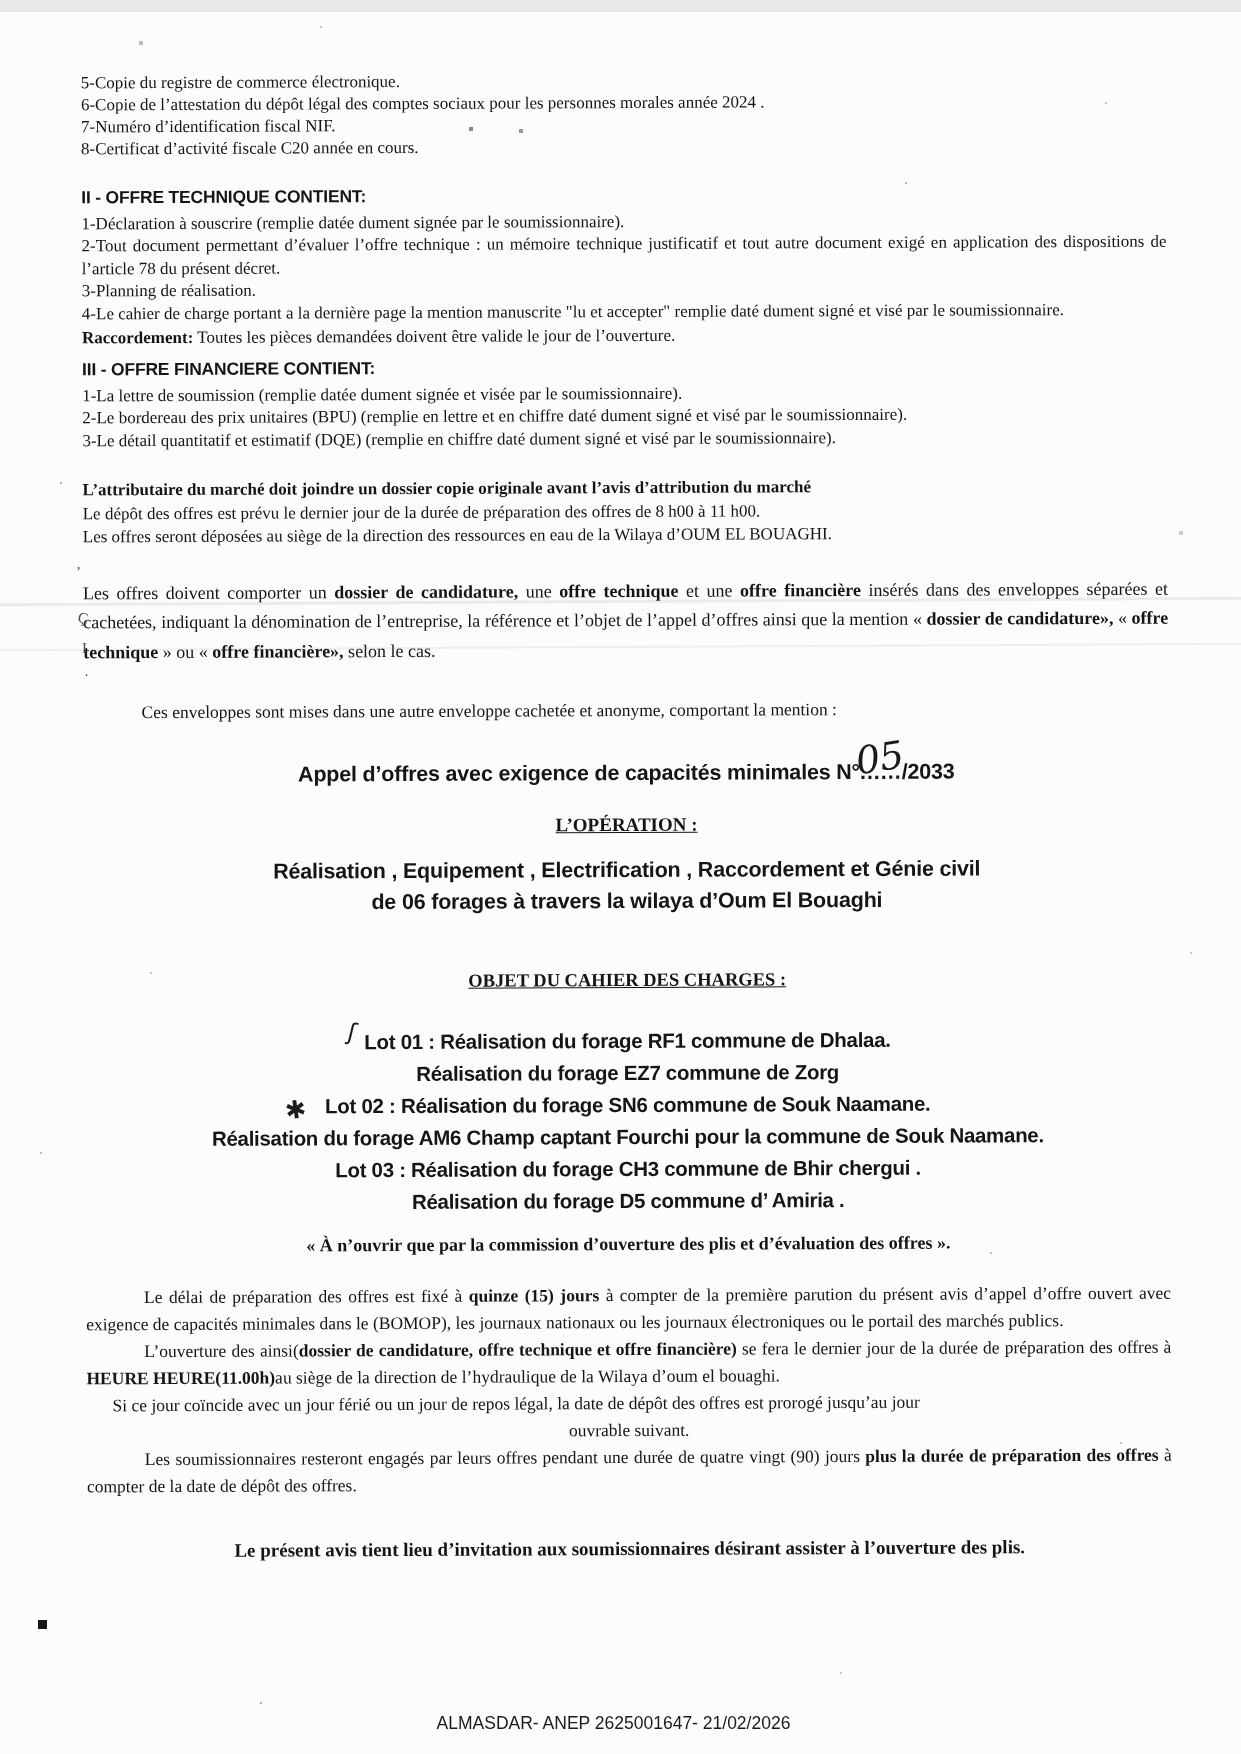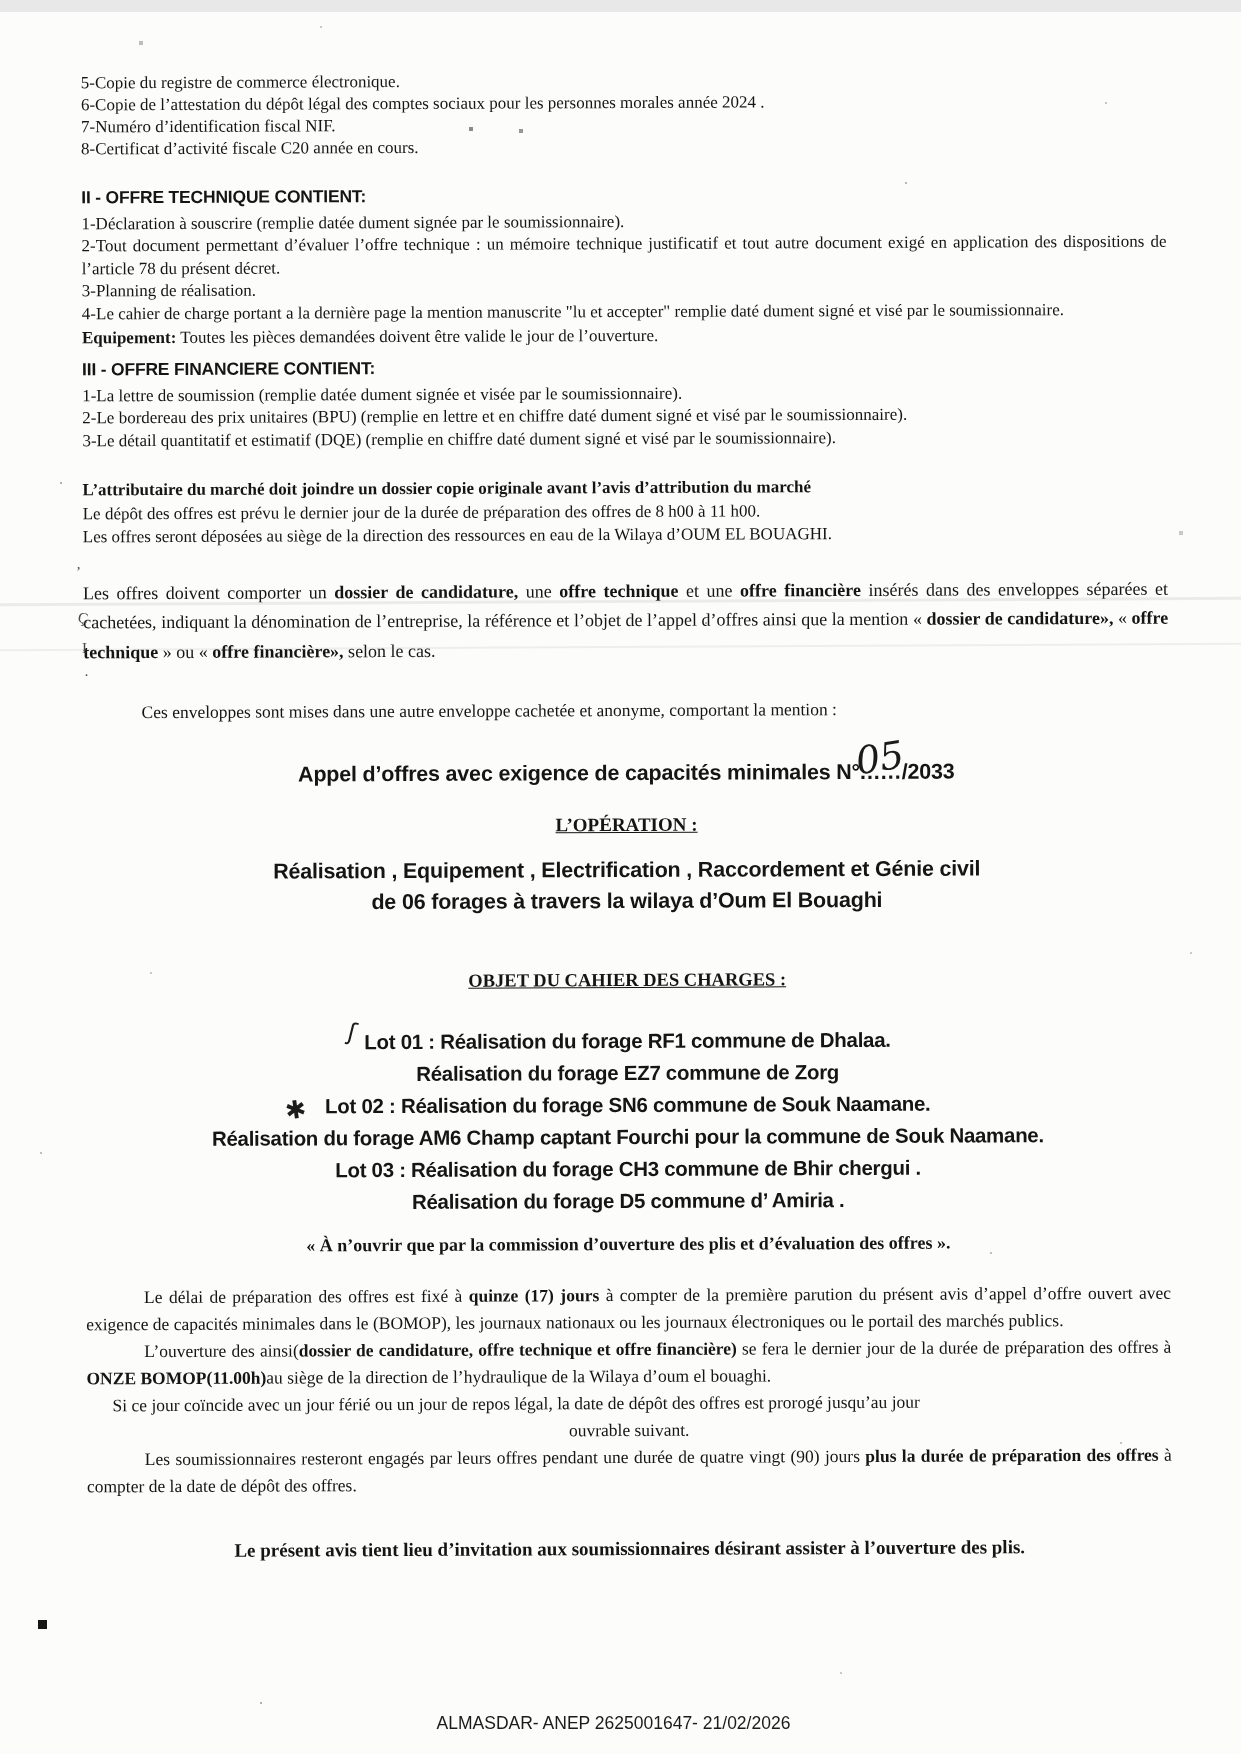--- a/index.html
+++ b/index.html
@@ -153,21 +153,21 @@
       <div>7-Numéro d’identification fiscal NIF.</div>
       <div>8-Certificat d’activité fiscale C20 année en cours.</div>
     </div>
 
     <div class="sec-heading">II - OFFRE TECHNIQUE CONTIENT:</div>
     <div>
       <div class="item">1-Déclaration à souscrire (remplie datée dument signée par le soumissionnaire).</div>
       <div class="item just">2-Tout document permettant d’évaluer l’offre technique : un mémoire technique justificatif et tout autre document exigé en application des dispositions de l’article 78 du présent décret.</div>
       <div class="item">3-Planning de réalisation.</div>
       <div class="item">4-Le cahier de charge portant a la dernière page la mention manuscrite "lu et accepter" remplie daté dument signé et visé par le soumissionnaire.</div>
-      <div class="item obs"><span class="b">Equipement:</span><span> Toutes les pièces demandées doivent être valide le jour de l’ouverture.</span></div>
+      <div class="item obs"><span class="b">Raccordement:</span><span> Toutes les pièces demandées doivent être valide le jour de l’ouverture.</span></div>
     </div>
 
     <div class="sec-heading sec2" style="margin-top:8px;">III - OFFRE FINANCIERE CONTIENT:</div>
     <div>
       <div class="item">1-La lettre de soumission (remplie datée dument signée et visée par le soumissionnaire).</div>
       <div class="item">2-Le bordereau des prix unitaires (BPU) (remplie en lettre et en chiffre daté dument signé et visé par le soumissionnaire).</div>
       <div class="item">3-Le détail quantitatif et estimatif (DQE) (remplie en chiffre daté dument signé et visé par le soumissionnaire).</div>
     </div>
 
     <div class="block-attrib">
@@ -201,24 +201,24 @@
       <div><span class="lot-anchor"><span class="hand-mark mark-star">✱</span><span>Lot 02 : Réalisation du forage SN6  commune  de  Souk  Naamane.</span></span></div>
       <div>Réalisation du forage AM6  Champ captant Fourchi pour la commune de Souk Naamane.</div>
       <div>Lot 03 : Réalisation du forage CH3  commune  de Bhir chergui .</div>
       <div>Réalisation du forage D5  commune  d’ Amiria .</div>
     </div>
 
     <div class="quote">« À n’ouvrir que par la commission d’ouverture des plis et d’évaluation des offres ».</div>
 
     <div class="paras">
       <div class="just p-ind">
-        <span>Le délai de préparation des offres est fixé à </span><span class="b">quinze (17) jours</span><span> à compter de la première parution du présent avis d’appel d’offre ouvert avec exigence de capacités minimales dans le (BOMOP), les journaux nationaux ou les journaux électroniques ou le portail des marchés publics.</span>
+        <span>Le délai de préparation des offres est fixé à </span><span class="b">quinze (15) jours</span><span> à compter de la première parution du présent avis d’appel d’offre ouvert avec exigence de capacités minimales dans le (BOMOP), les journaux nationaux ou les journaux électroniques ou le portail des marchés publics.</span>
       </div>
       <div class="just p-ind">
-        <span>L’ouverture des ainsi(</span><span class="b">dossier de candidature, offre technique et offre financière)</span><span> se fera le dernier jour de la durée de préparation des offres à </span><span class="b">ONZE BOMOP(11.00h)</span><span>au siège de la direction de l’hydraulique de la Wilaya d’oum el bouaghi.</span>
+        <span>L’ouverture des ainsi(</span><span class="b">dossier de candidature, offre technique et offre financière)</span><span> se fera le dernier jour de la durée de préparation des offres à </span><span class="b">HEURE HEURE(11.00h)</span><span>au siège de la direction de l’hydraulique de la Wilaya d’oum el bouaghi.</span>
       </div>
       <div class="p-ind-sm">Si ce jour coïncide avec un jour férié ou un jour de repos légal, la date de dépôt des offres est prorogé jusqu’au jour</div>
       <div class="ctr">ouvrable suivant.</div>
       <div class="just p-ind">
         <span>Les soumissionnaires resteront engagés par leurs offres pendant une durée de quatre vingt (90) jours </span><span class="b">plus la durée de préparation des offres</span><span> à compter de la date de dépôt des offres.</span>
       </div>
     </div>
 
     <div class="invitation">Le présent avis tient lieu d’invitation aux soumissionnaires désirant assister à l’ouverture des plis.</div>
 

